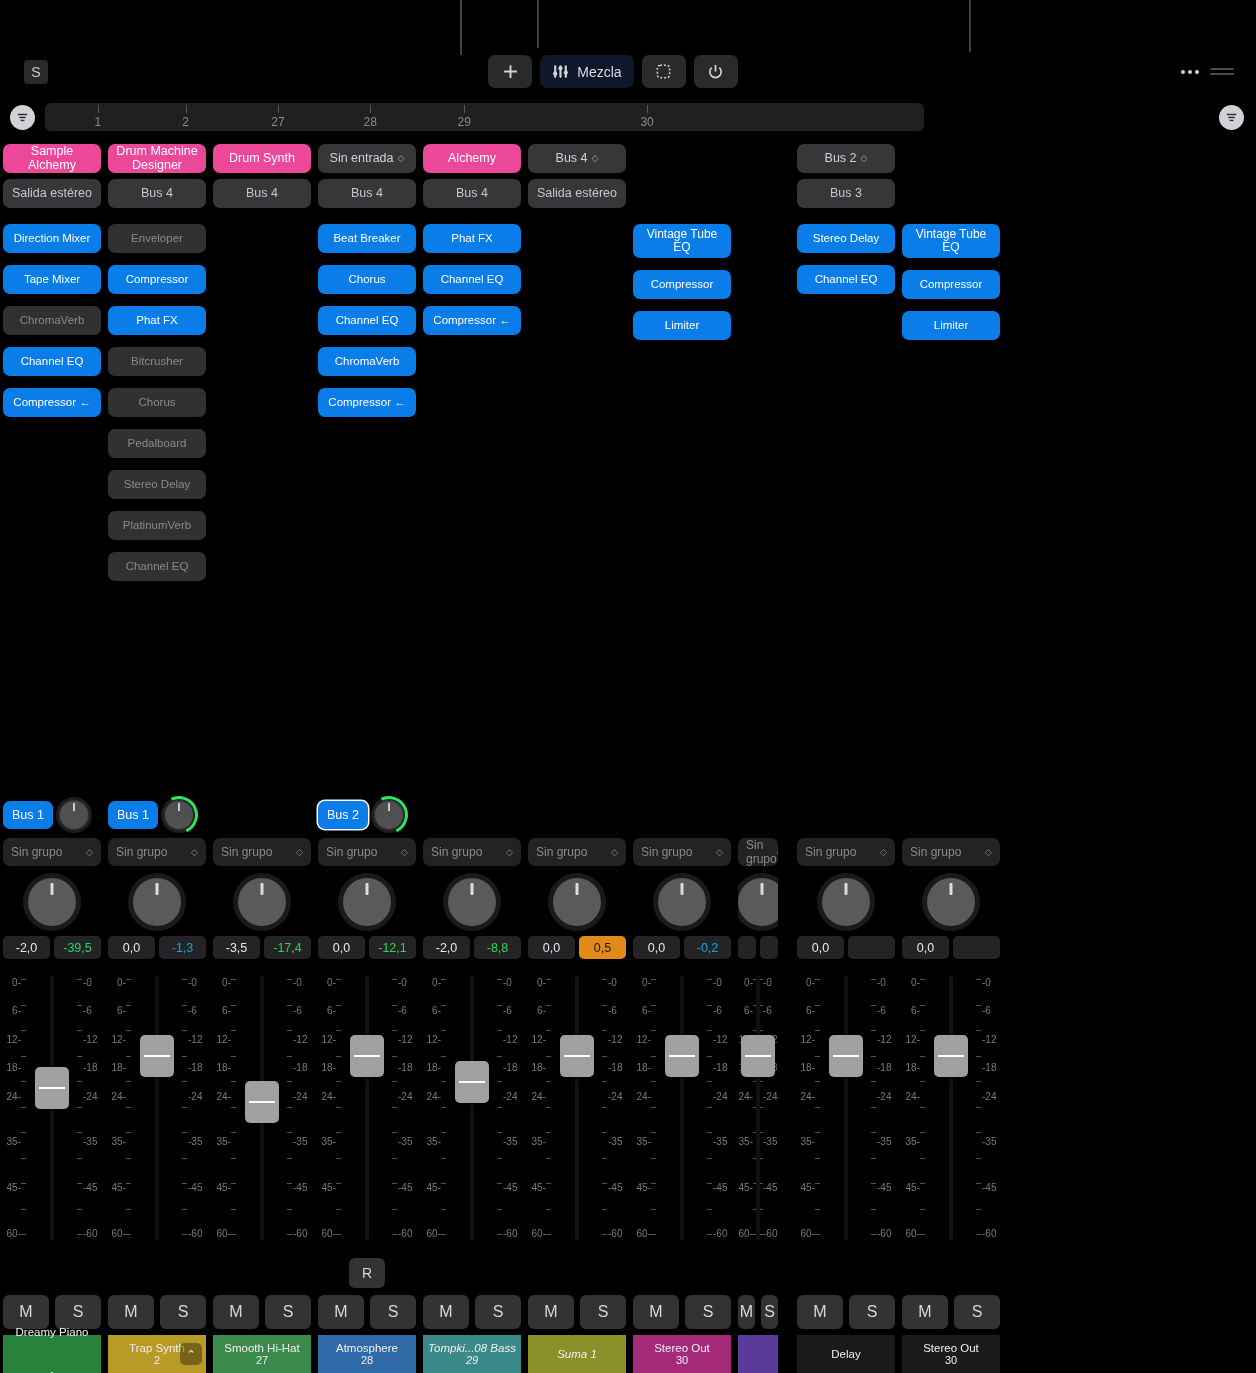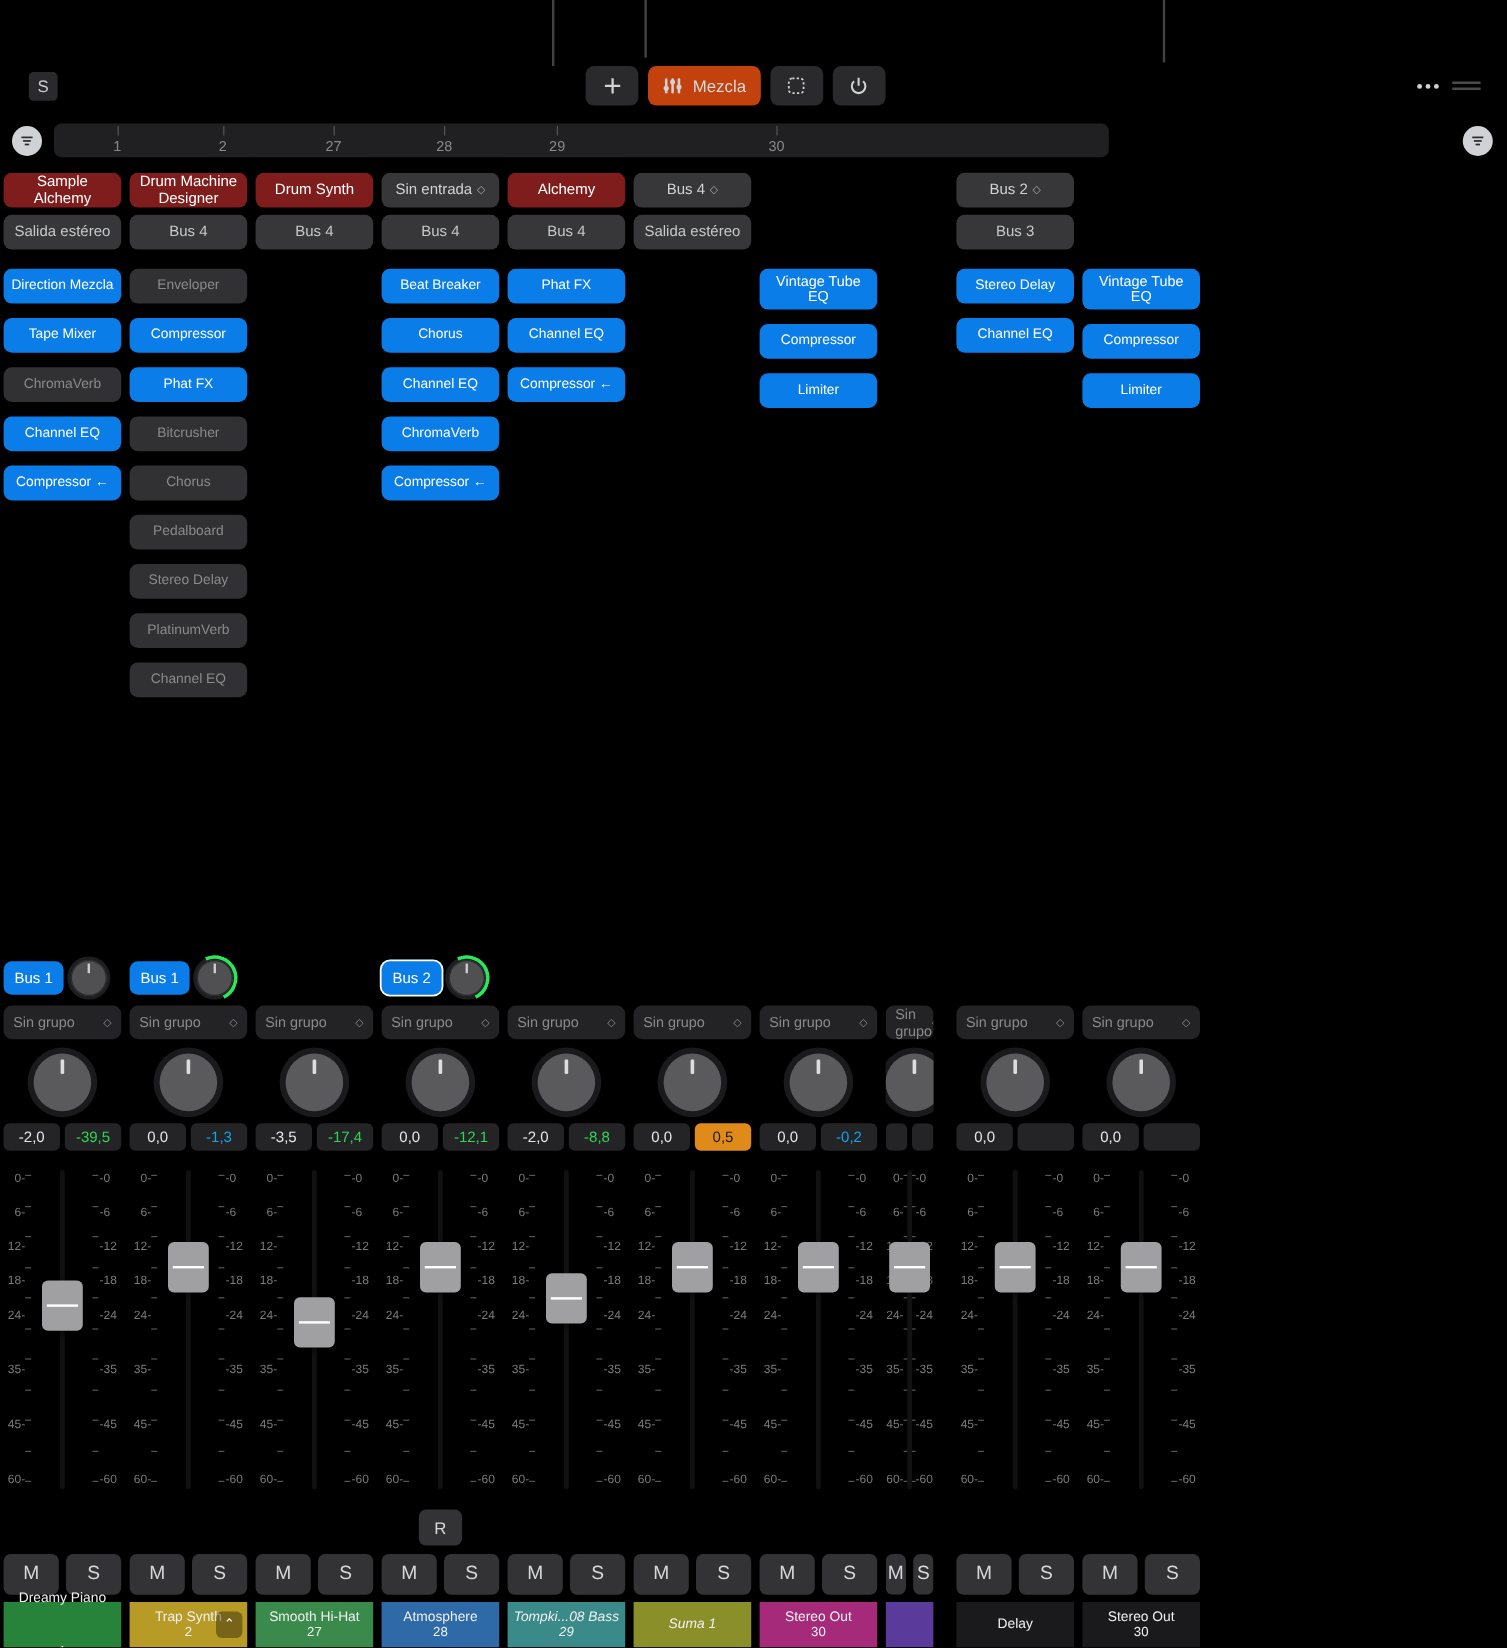--- a/index.html
+++ b/index.html
@@ -10,21 +10,21 @@
 .callout.c1 { left:460px; height:55px; background:#222; }
 .callout.c2 { left:537px; height:48px; background:#222; }
 .callout.c3 { left:969px; height:52px; background:#222; }
 .callout::before { content:''; display:block; position:absolute; inset:0; background:#fff; opacity:.15; }
 
 
 .topbar { position:absolute; top:50px; left:0; right:0; height:43px; display:flex; align-items:center; padding:0 12px; }
 .topbar .s-btn { width:24px; height:24px; background:#2a2a2c; border-radius:4px; display:flex; align-items:center; justify-content:center; color:#ccc; font-size:14px; margin-left:12px;}
 .tb-center { margin:0 auto; display:flex; gap:8px; align-items:center; }
 .tb-btn { height:33px; background:#2a2a2c; border-radius:7px; display:flex; align-items:center; justify-content:center; padding:0 12px; color:#d9dbdf; font-size:14px; gap:8px;}
-.tb-btn.active { background:#c2410c; }
+.tb-btn.active { background:#0f172a; }
 .tb-btn svg { width:17px; height:17px; }
 .tb-right { display:flex; gap:8px; align-items:center; margin-right:10px;}
 .dots-btn { width:24px; height:24px; color:#ccc; display:flex; align-items:center; justify-content:center; }
 .grip { width:24px; height:12px; display:flex; flex-direction:column; gap:3px; justify-content:center; }
 .grip span { height:2px; background:#4a4a4c; border-radius:1px; }
 
 
 .ruler-row { position:absolute; top:98px; left:0; right:0; height:38px; display:flex; align-items:center; padding:0 12px 0 10px; gap:10px; }
 .filter-circle { width:25px; height:25px; border-radius:50%; background:#d0d2d5; display:flex; align-items:center; justify-content:center; }
 .filter-circle svg { width:13px; height:13px; }
@@ -34,21 +34,21 @@
 .ruler-pad { flex:1; max-width:275px; }
 
 
 .mixer { position:absolute; top:144px; left:0; right:0; bottom:0; display:flex; }
 .channels-main { display:flex; gap:7px; overflow:hidden; padding:0 3px;}
 .divider { width:6px; }
 .channels-aux { display:flex; gap:7px; padding:0 3px 0 10px; }
 
 .ch { width:98px; display:flex; flex-direction:column; }
 .pill { height:29px; border-radius:7px; display:flex; align-items:center; justify-content:center; font-size:12.5px; color:#fff; margin-bottom:6px; text-align:center; line-height:1.05; padding:0 4px; }
-.pill.green { background:#7f1d1d; }
+.pill.green { background:#ec4899; }
 .pill.blue { background:#0a7de8; }
 .pill.dk { background:#373739; color:#cfd2d6; }
 .pill.greydis { background:#313133; color:#8a8a8c; }
 .pill.xs { font-size:11.5px; }
 .pill .chev { margin-left:4px; font-size:9px; }
 
 .out-pill { background:#373739; color:#c5c8cc; }
 
 .ch .stack { display:flex; flex-direction:column; gap:6px; }
 
@@ -203,21 +203,21 @@
   </div>
 </div>
 
 <div class="mixer">
   <div class="channels-main" id="main-ch">
       <div class="ch">
         <div class="pill green" style="line-height: 1.05;">Sample Alchemy</div>
         <div class="pill out-pill">Salida estéreo</div>
         <div style="height: 10px;"></div>
         <div class="stack">
-          <div class="pill blue xs">Direction Mezcla</div>
+          <div class="pill blue xs">Direction Mixer</div>
           <div class="pill blue xs">Tape Mixer</div>
           <div class="pill greydis xs">ChromaVerb</div>
           <div class="pill blue xs">Channel EQ</div>
           <div class="pill blue xs">Compressor ←</div>
         </div>
         <div class="flex-spacer"></div>
         <div class="send-row">
           <div class="send-pill">Bus 1</div>
           <div class="knob-sm "></div>
         </div>

